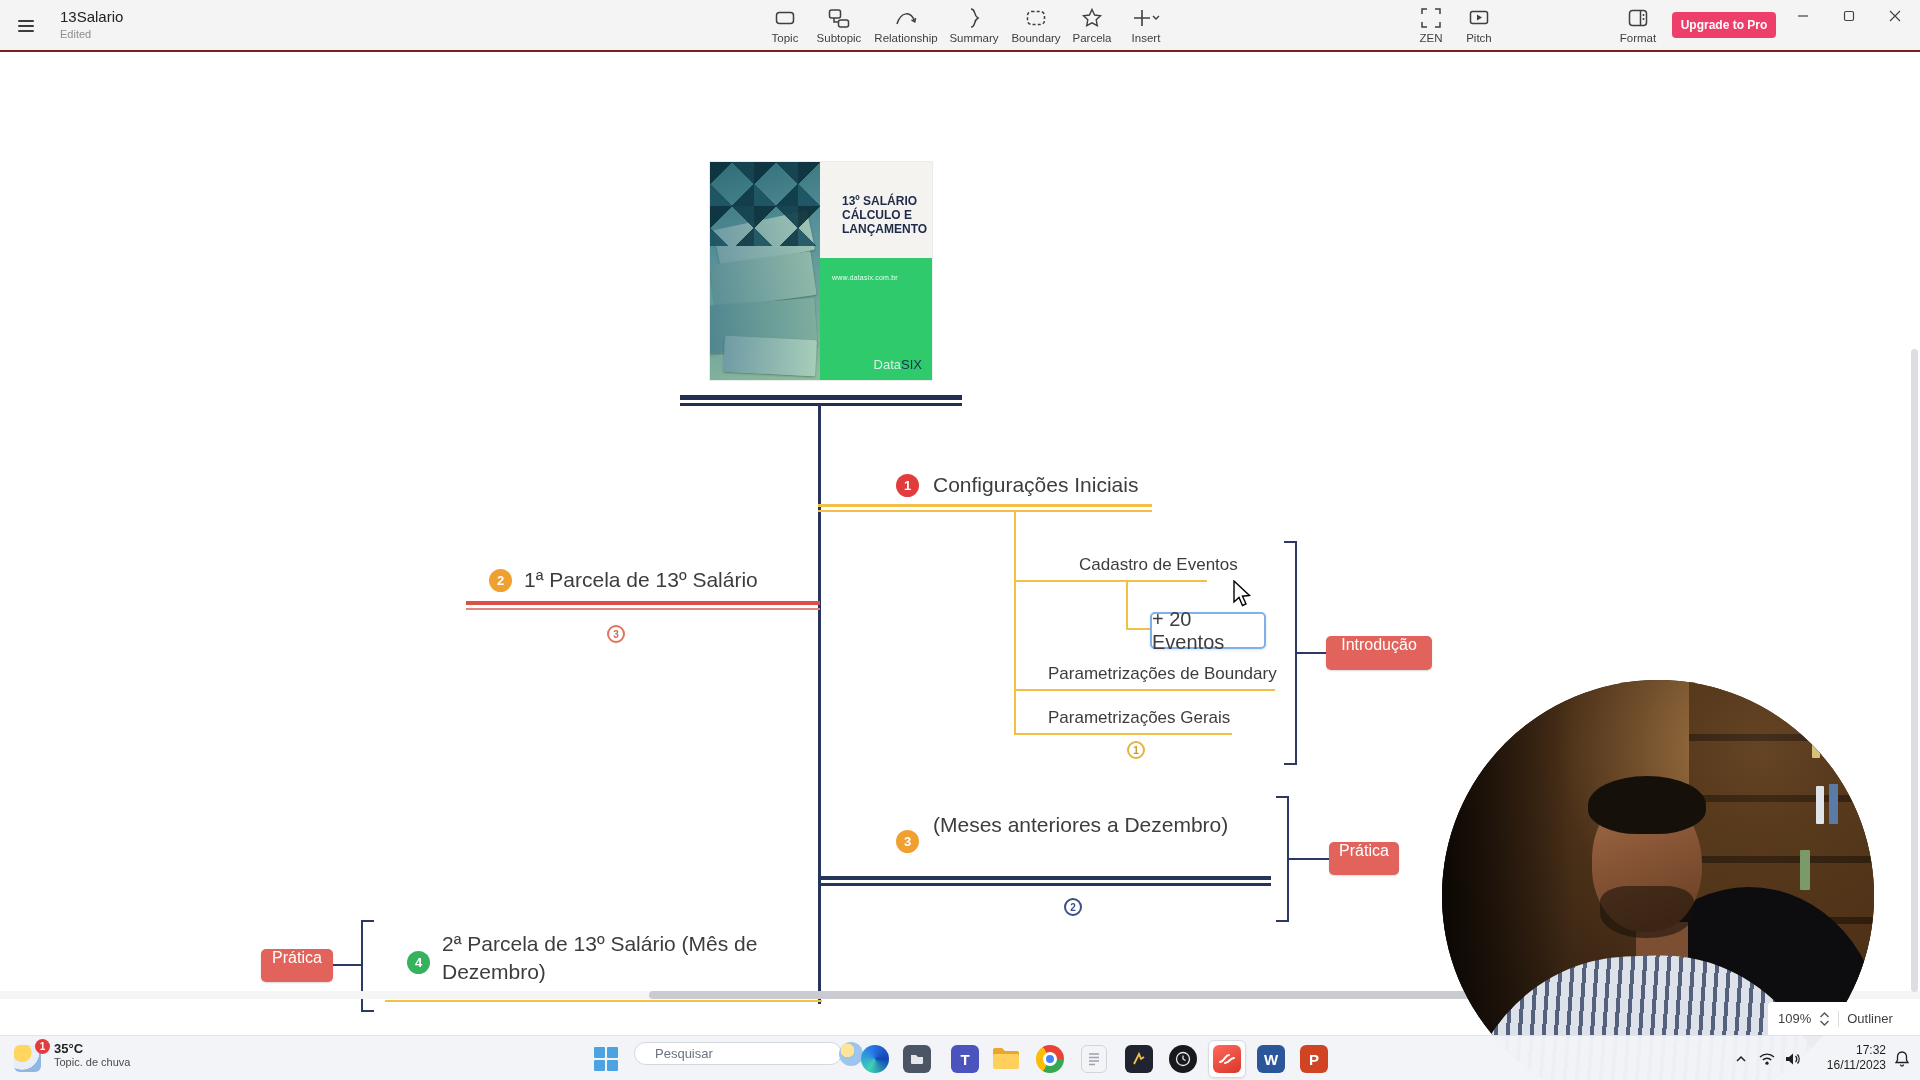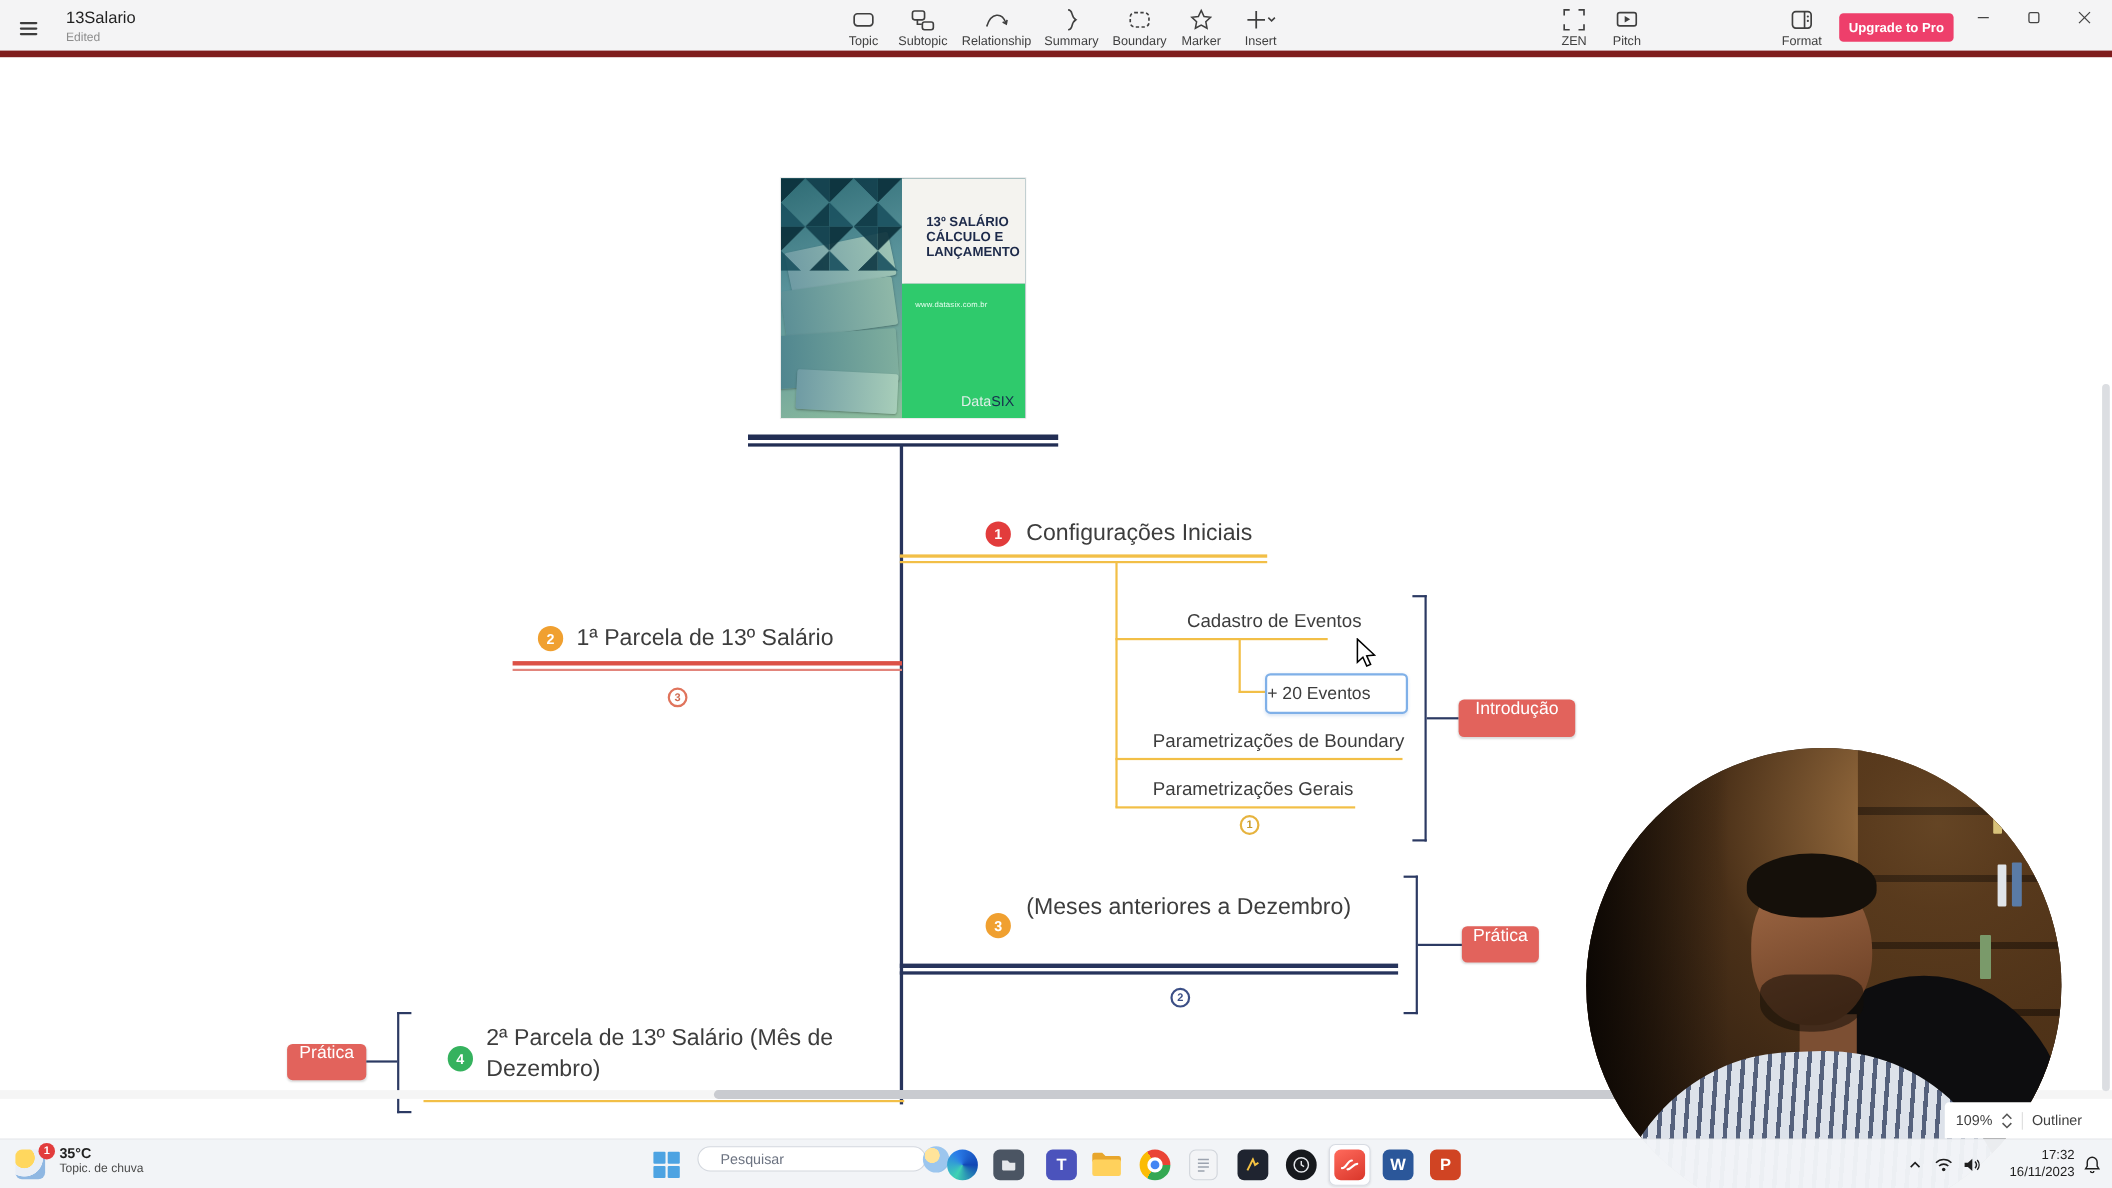--- a/index.html
+++ b/index.html
@@ -1,20 +1,20 @@
 <!DOCTYPE html>
 <html><head>
 <meta charset="utf-8">
 <style>
   *{margin:0;padding:0;box-sizing:border-box}
   html,body{width:1920px;height:1080px;overflow:hidden;font-family:"Liberation Sans",sans-serif;background:#fff}
   .stage{position:relative;width:1920px;height:1080px;background:#ffffff}
 
   
-  .titlebar{position:absolute;top:0;left:0;right:0;height:52px;background:#f4f4f5;border-bottom:6px solid #7f1d1d;z-index:50}
+  .titlebar{position:absolute;top:0;left:0;right:0;height:52px;background:#f4f4f5;border-bottom:2px solid #7f1d1d;z-index:50}
   .hamburger{position:absolute;left:12px;top:12px;width:28px;height:28px;display:flex;align-items:center;justify-content:center;border-radius:4px}
   .hamburger div{width:16px}
   .hamburger span{display:block;height:2px;background:#3c3c3c;margin:3px 0;border-radius:1px}
   .doc-title{position:absolute;left:60px;top:8px;font-size:15px;color:#222}
   .doc-state{position:absolute;left:60px;top:28px;font-size:11px;color:#8d8d8d}
   .tool{position:absolute;top:7px;width:80px;text-align:center;color:#3d3d3d;cursor:default}
   .tool svg{display:block;margin:0 auto}
   .tool .tl{font-size:11.5px;margin-top:3px;color:#3f3f3f}
   .upgrade-btn{position:absolute;left:1672px;top:12px;width:104px;height:26px;background:#ee3f6b;color:#fff;font-size:12px;border-radius:4px;display:flex;align-items:center;justify-content:center;font-weight:bold}
   .winctl{position:absolute;top:0;width:46px;height:32px;display:flex;align-items:center;justify-content:center;color:#444}
@@ -31,21 +31,21 @@
   .topic{position:absolute;color:#3d3d3d;font-size:21px;white-space:nowrap}
   .topic2{position:absolute;color:#3d3d3d;font-size:21px;line-height:28px;white-space:nowrap}
   .subtopic{position:absolute;color:#3d3d3d;font-size:17px;white-space:nowrap}
   .badge{position:absolute;width:23px;height:23px;border-radius:50%;color:#fff;display:flex;align-items:center;justify-content:center;font-size:13px;font-weight:bold}
   .collapse-badge{position:absolute;width:18px;height:18px;border-radius:50%;background:#fff;border:2px solid;display:flex;align-items:center;justify-content:center;font-size:10px;font-weight:bold}
   .blabel{position:absolute;background:#e2635c;color:#fff;font-size:16px;border-radius:5px;display:flex;align-items:flex-start;justify-content:center;box-shadow:0 1px 2px rgba(0,0,0,.15)}
   .bracket-r{position:absolute;border-right:2px solid #2c3a63;border-top:2px solid #2c3a63;border-bottom:2px solid #2c3a63;width:13px}
   .bracket-l{position:absolute;border-left:2px solid #2c3a63;border-top:2px solid #2c3a63;border-bottom:2px solid #2c3a63;width:13px}
   .hnavy{position:absolute;height:2px;background:#2c3a63}
   .hyellow{position:absolute;height:2px;background:#f2bf47}
-  .sel-box{position:absolute;left:1150px;top:560px;width:130px;height:37px;background:#fff;border:2px solid #7fb0e8;border-radius:5px;display:flex;align-items:center;font-size:16px;color:#3d3d3d;box-shadow:0 1px 3px rgba(60,120,200,.2)}
+  .sel-box{position:absolute;left:1150px;top:560px;width:116px;height:37px;background:#fff;border:2px solid #7fb0e8;border-radius:5px;display:flex;align-items:center;font-size:20px;color:#3d3d3d;box-shadow:0 1px 3px rgba(60,120,200,.2)}
 
   
   .cover{position:absolute;left:710px;top:110px;width:222px;height:218px;overflow:hidden;background:#155a66;box-shadow:0 0 0 1px rgba(0,0,0,.08)}
   .cover-money{position:absolute;left:0;top:0;width:112px;height:218px;background:linear-gradient(160deg,#2e6b74 0%,#58929a 40%,#77a99c 75%,#8fbf9d 100%)}
   .note{position:absolute;border-radius:2px;box-shadow:0 1px 2px rgba(0,0,0,.3)}
   .cover-tris{position:absolute;left:0;top:0;width:112px;height:84px;
     background:
       linear-gradient(135deg,#0b2f3a 25%,transparent 25.5%),
       linear-gradient(225deg,#123f4c 25%,transparent 25.5%),
       linear-gradient(45deg,#1b5260 25%,transparent 25.5%),
@@ -265,21 +265,21 @@
     <div class="tool" style="left:996px">
       <svg width="22" height="22" viewBox="0 0 22 22">
           <rect x="2.5" y="4.5" width="17" height="13" rx="4" fill="none" stroke="#3f3f3f" stroke-width="1.5" stroke-dasharray="3 2.2"></rect>
         </svg>
       <div class="tl">Boundary</div>
     </div>
     <div class="tool" style="left:1052px">
       <svg width="22" height="22" viewBox="0 0 22 22">
           <path d="M11 2.5 L13.6 8 L19.5 8.7 L15.2 12.8 L16.3 18.7 L11 15.8 L5.7 18.7 L6.8 12.8 L2.5 8.7 L8.4 8 Z" fill="none" stroke="#3f3f3f" stroke-width="1.4"></path>
         </svg>
-      <div class="tl">Marker</div>
+      <div class="tl">Parcela</div>
     </div>
     <div class="tool" style="left:1106px">
       <svg width="28" height="22" viewBox="0 0 28 22">
           <path d="M10 3 v16 M2 11 h16" stroke="#3f3f3f" stroke-width="1.6" fill="none"></path>
           <path d="M21 9 l3 3 l3 -3" stroke="#3f3f3f" stroke-width="1.4" fill="none"></path>
         </svg>
       <div class="tl">Insert</div>
     </div>
 
     <div class="tool" style="left:1391px">

